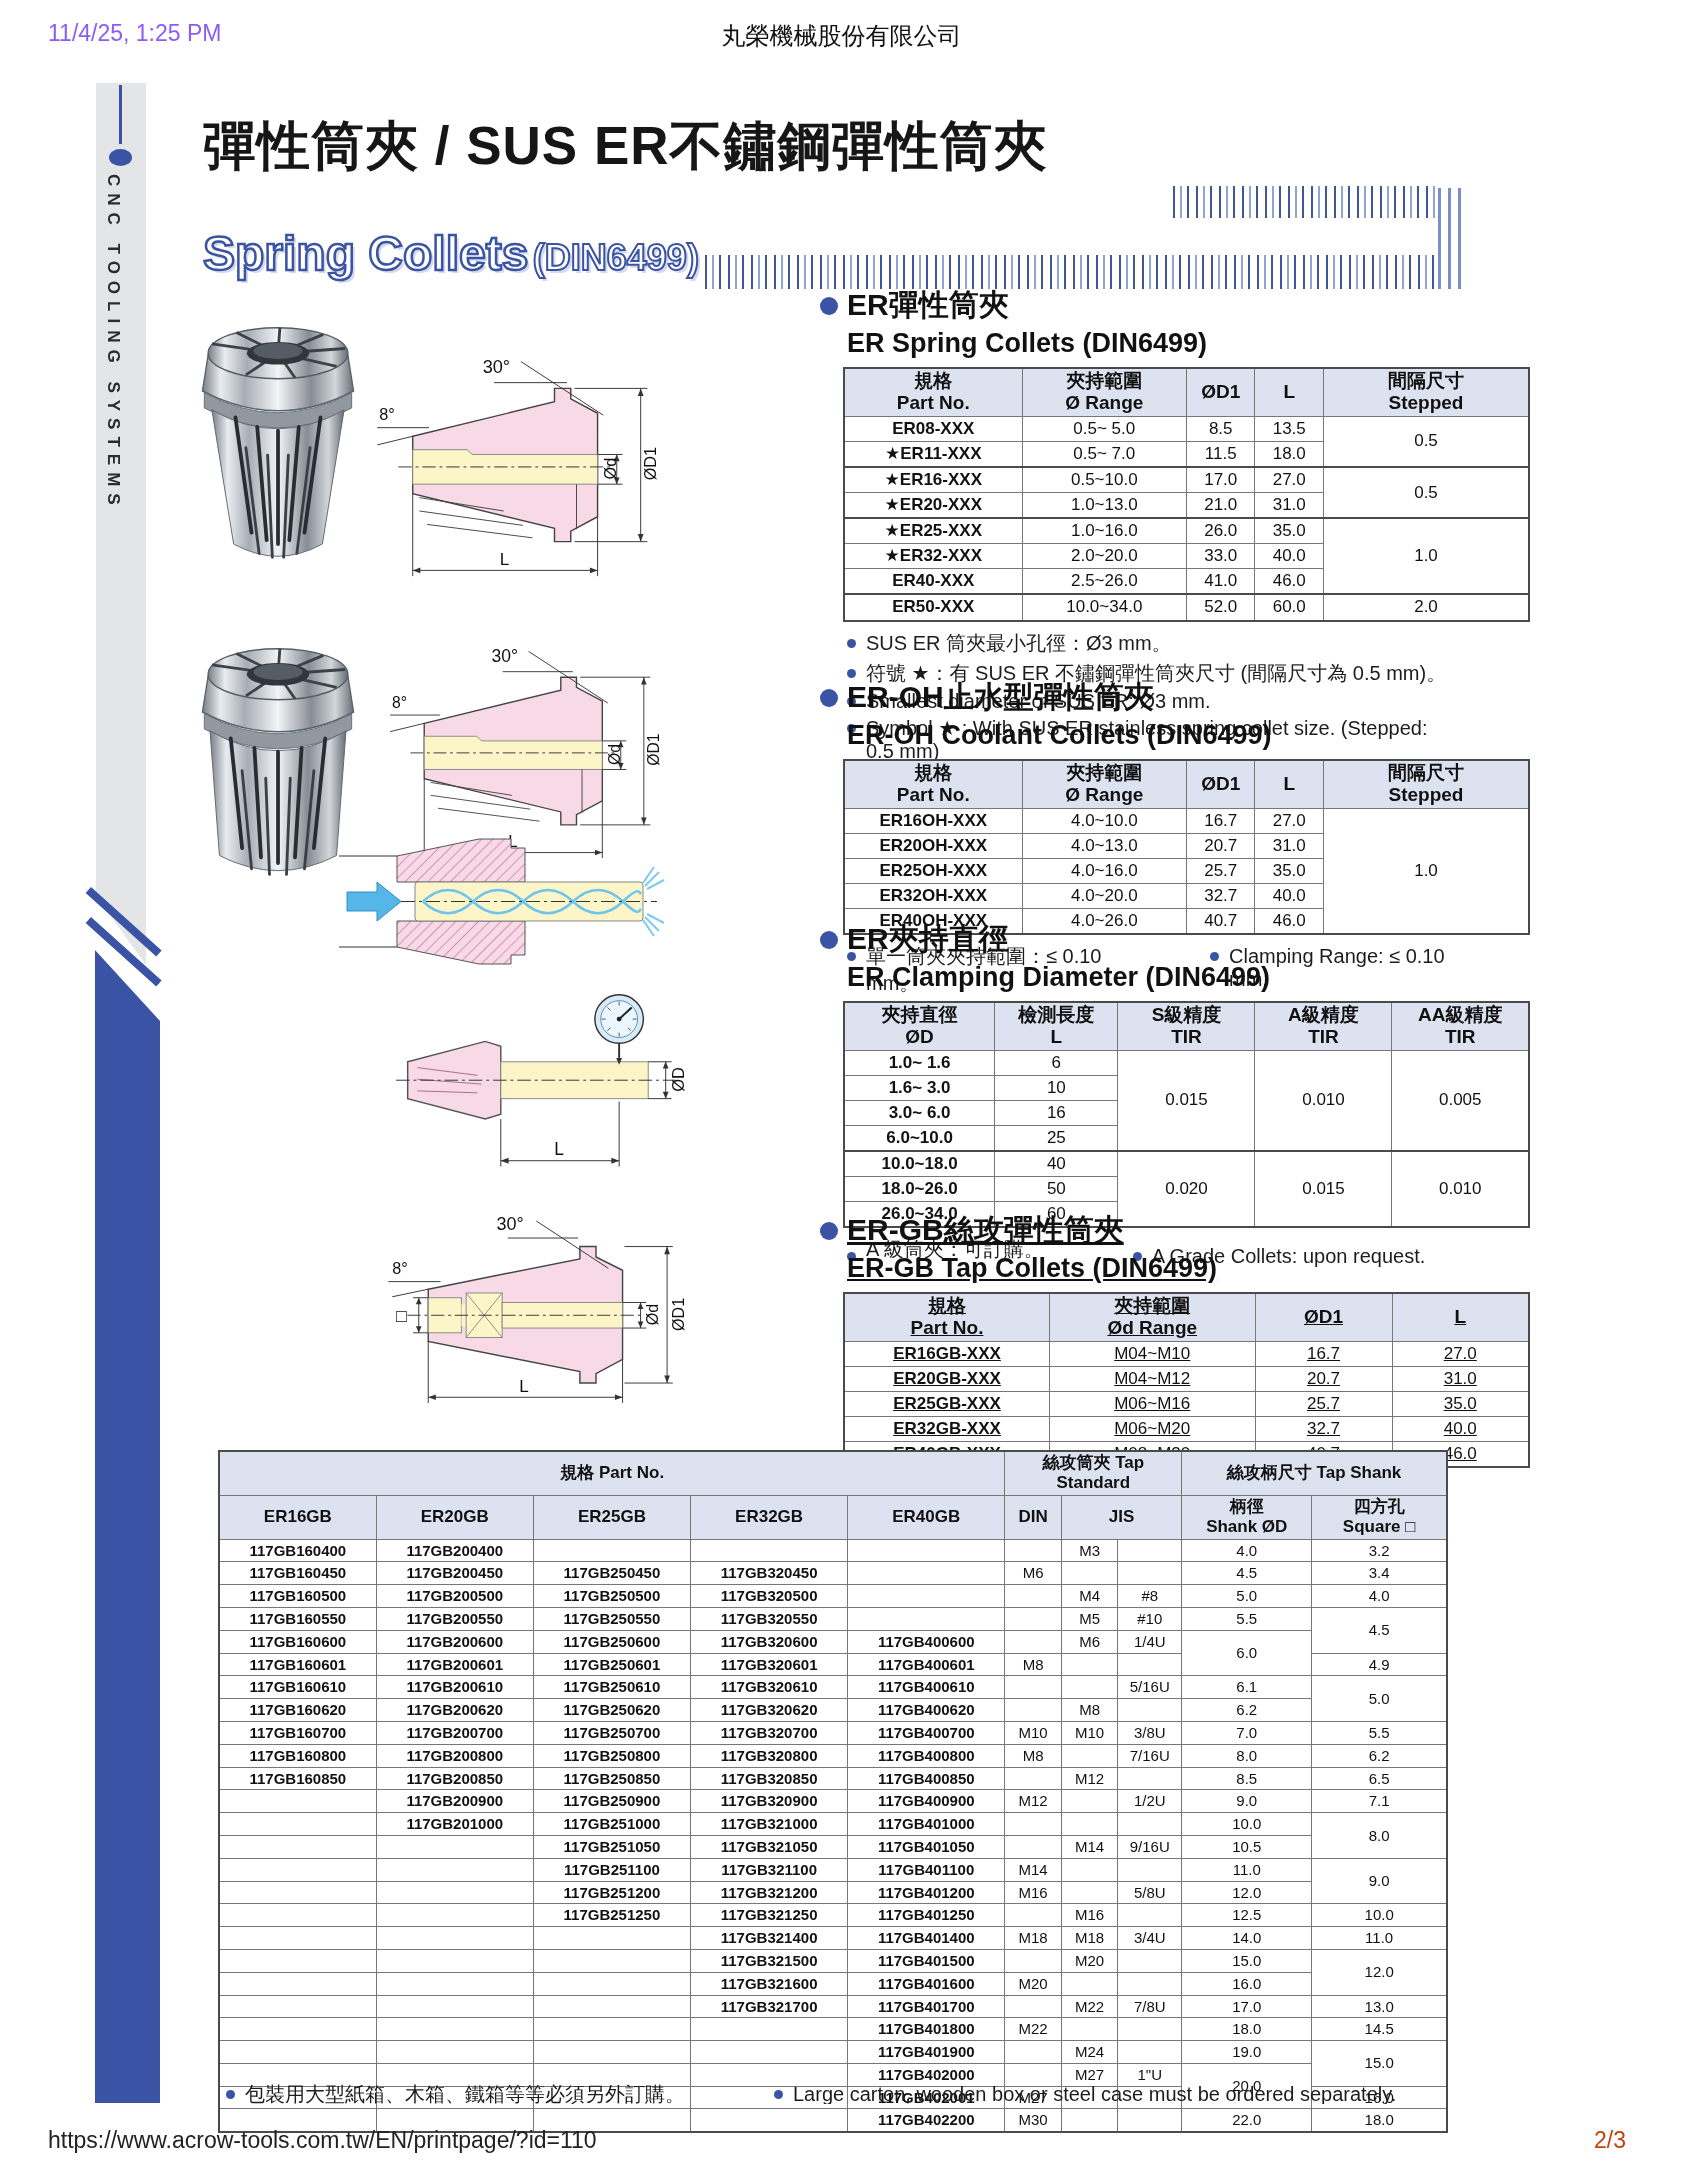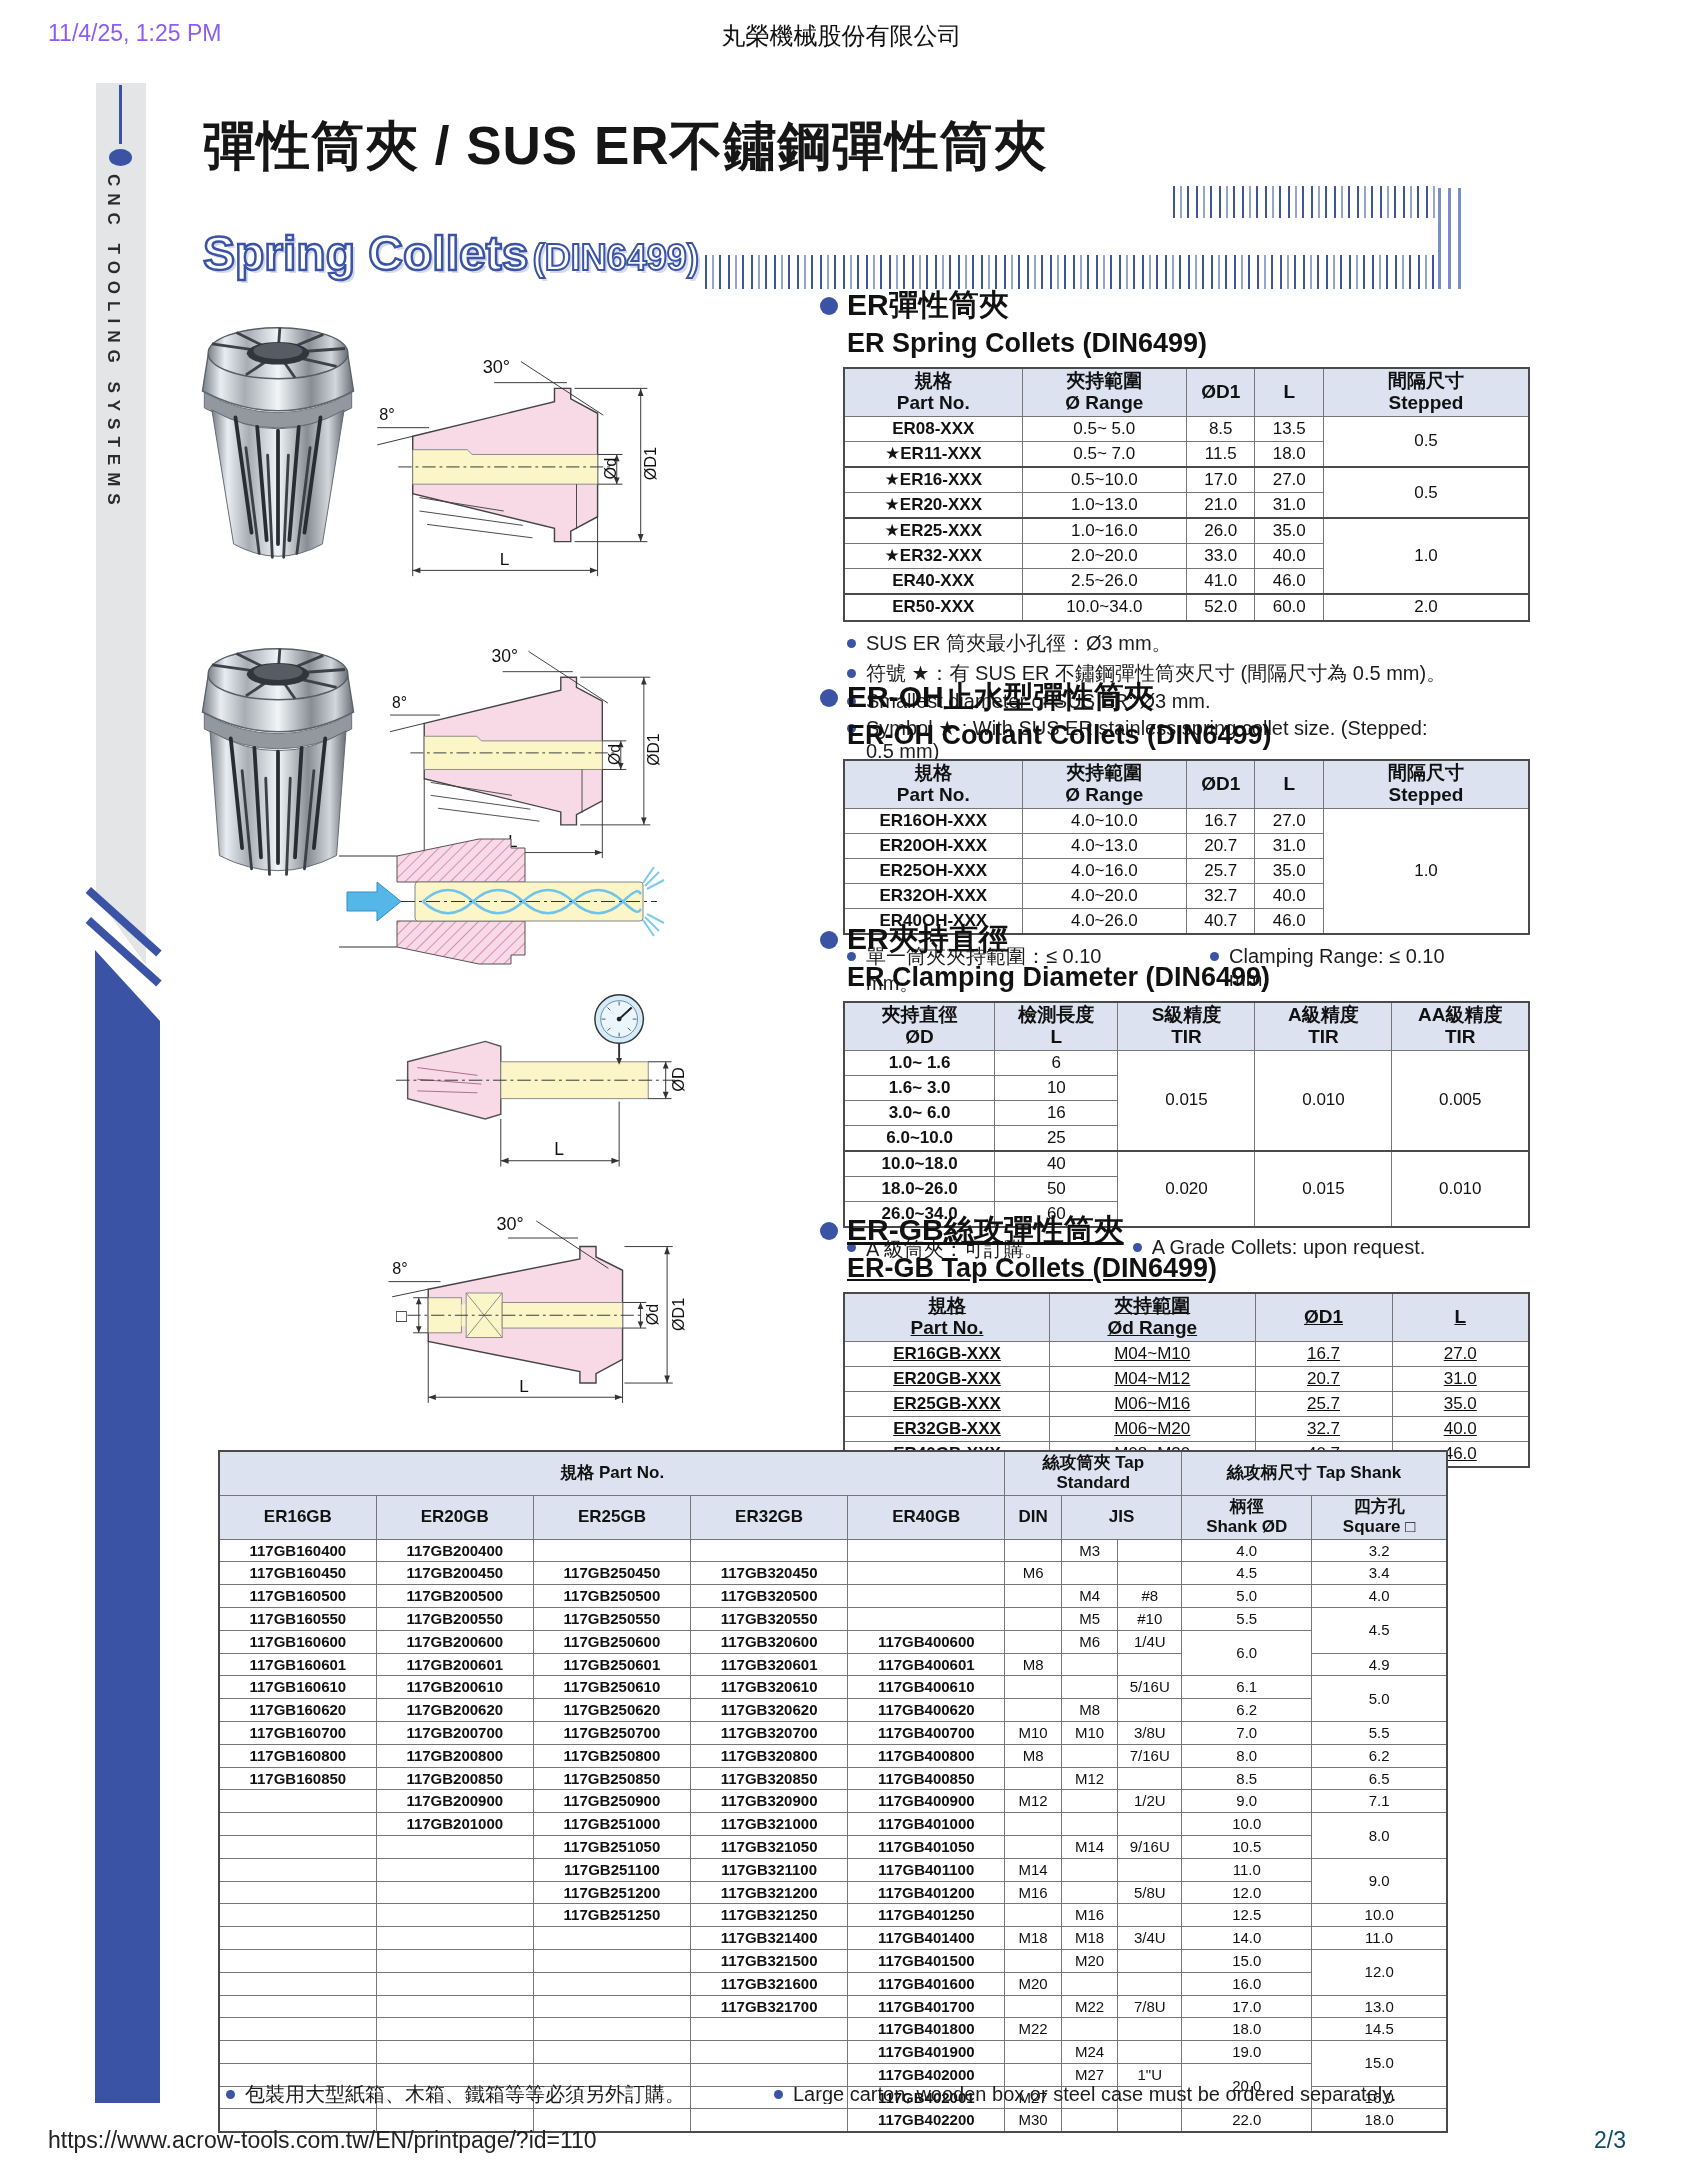--- a/index.html
+++ b/index.html
@@ -2,21 +2,21 @@
 <html><head>
 <meta charset="utf-8">
 <style>
   html,body{margin:0;padding:0;background:#888;}
   .page{position:relative;width:1683px;height:2178px;background:#fff;overflow:hidden;
         font-family:"Liberation Sans","DejaVu Sans",sans-serif;color:#111;}
   
   .ph-date{position:absolute;left:48px;top:20px;font-size:23px;color:#8b5cf6;}
   .ph-company{position:absolute;left:50%;transform:translateX(-50%);top:20px;font-size:24px;color:#111;}
   .pf-url{position:absolute;left:48px;top:2127px;font-size:23px;color:#222;}
-  .pf-page{position:absolute;right:57px;top:2127px;font-size:23px;color:#0c4a6e;}
+  .pf-page{position:absolute;right:57px;top:2127px;font-size:23px;color:#c2410c;}
   
   .side-gray{position:absolute;left:96px;top:83px;width:50px;height:882px;background:#e4e5e7;
              clip-path:polygon(0 0,100% 0,100% 100%,0 calc(100% - 69px));}
   .side-line{position:absolute;left:119px;top:85px;width:3px;height:59px;background:#3a53a4;}
   .side-dot{position:absolute;left:109px;top:149px;width:23px;height:17px;border-radius:50%;background:#3a53a4;}
   .side-text{position:absolute;left:103px;top:174px;height:297px;writing-mode:vertical-rl;
              font-size:17px;font-weight:bold;letter-spacing:7px;color:#2b2b2b;white-space:nowrap;}
   .stripe{position:absolute;width:95px;height:8px;background:#3a53a4;transform:rotate(42deg);transform-origin:left top;}
   .stripe.s1{left:91px;top:887px;} .stripe.s2{left:91px;top:917px;}
   .side-blue{position:absolute;left:95px;top:950px;width:65px;height:1153px;background:#3a53a4;
@@ -622,21 +622,21 @@
             <td>50</td>
           </tr>
           <tr>
             <td>26.0~34.0</td>
             <td>60</td>
           </tr>
         </tbody>
       </table>
     <div class="notes">
       <div class="note-line note-pair">
-        <span style="display:flex;align-items:center;">
+        <span style="display:flex;align-items:flex-end;">
             <span class="dot"></span>
             <span>A 級筒夾：可訂購。</span>
           </span>
         <span style="display:flex;align-items:baseline;">
             <span class="dot"></span>
             <span>A Grade Collets: upon request.</span>
           </span>
       </div>
     </div>
   </div>

